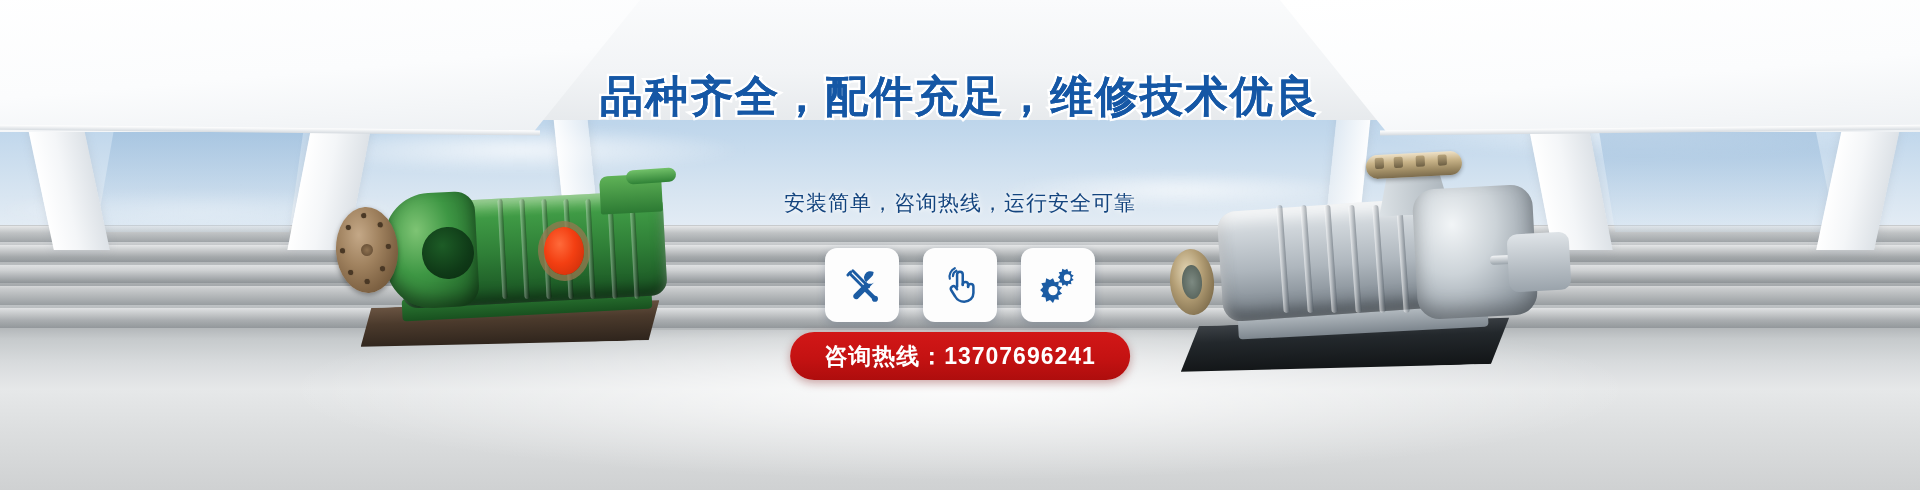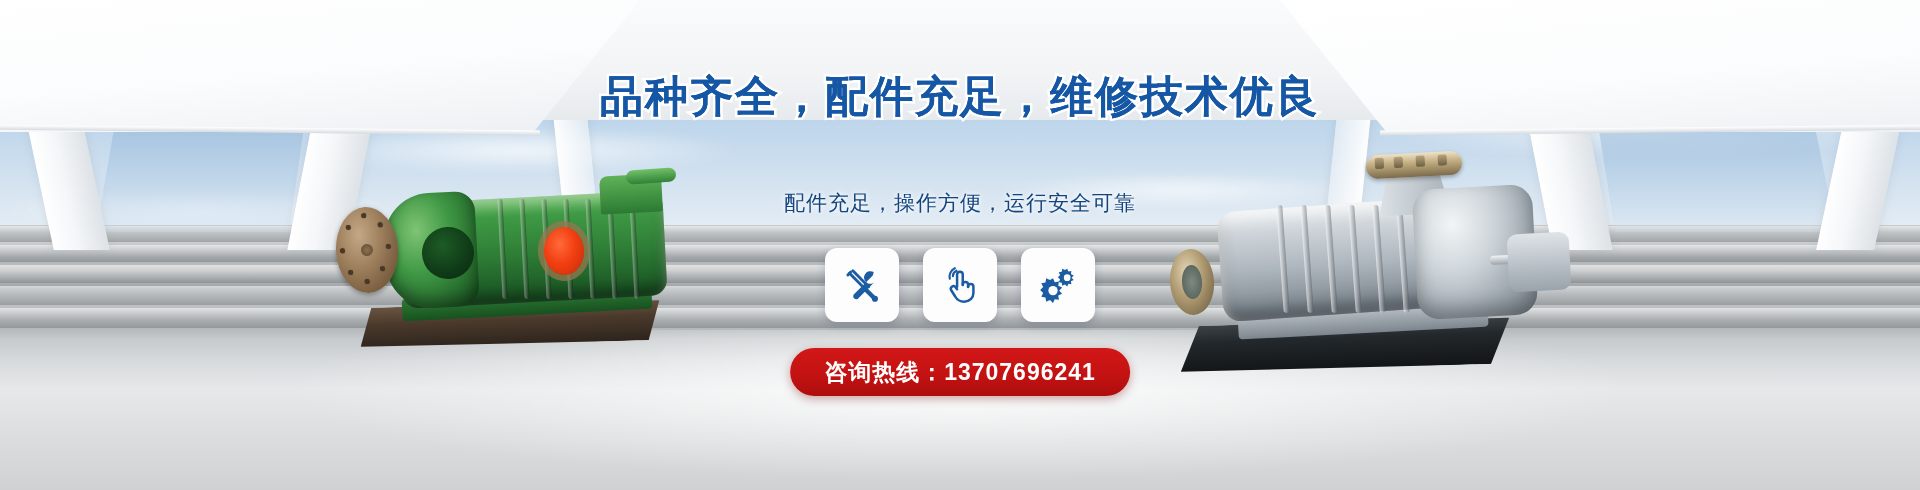--- a/index.html
+++ b/index.html
@@ -255,21 +255,21 @@
     display:flex; justify-content:center; gap:24px;
   }
   .icon-box {
     width:74px; height:74px; border-radius:12px; background:#fdfdfd;
     display:flex; align-items:center; justify-content:center;
     box-shadow:0 3px 9px rgba(40,60,90,.22);
   }
   .icon-box svg { display:block; }
 
   .hotline {
-    position:absolute; left:50%; top:348px; transform:translateX(-50%);
+    position:absolute; left:50%; top:332px; transform:translateX(-50%);
     min-width:320px; height:48px; border-radius:24px;
     background:linear-gradient(180deg,#d21717 0%,#c41212 55%,#ae0d0d 100%);
     display:flex; align-items:center; justify-content:center;
     color:#ffffff; font-size:23px; font-weight:bold; letter-spacing:1px;
     padding:0 34px;
     box-shadow:0 3px 10px rgba(120,10,10,.35);
   }
 </style>
 </head>
 <body>
@@ -355,21 +355,21 @@
     <div class="r-bearing"></div>
     <div class="r-endflange"></div>
   </div>
 
   <div class="content">
 
     <div class="headline">品种齐全，配件充足，维修技术优良</div>
     <div class="headline-fill">品种齐全，配件充足，维修技术优良</div>
 
 
-    <div class="subline-cn">配件充足，操作方便，运行安全可靠</div>
+    <div class="subline-cn">安装简单，咨询热线，运行安全可靠</div>
 
     <div class="icon-row">
 
       <div class="icon-box">
         <span>
           <svg width="40" height="40" viewBox="0 0 48 48" fill="none">
             <g stroke="#1c5ca3" stroke-width="3.4" stroke-linecap="round" stroke-linejoin="round">
               <path d="M9 10 L28 29"></path>
               <path d="M13 7 L32 26"></path>
               <path d="M7 12 L10.5 8.5"></path>

